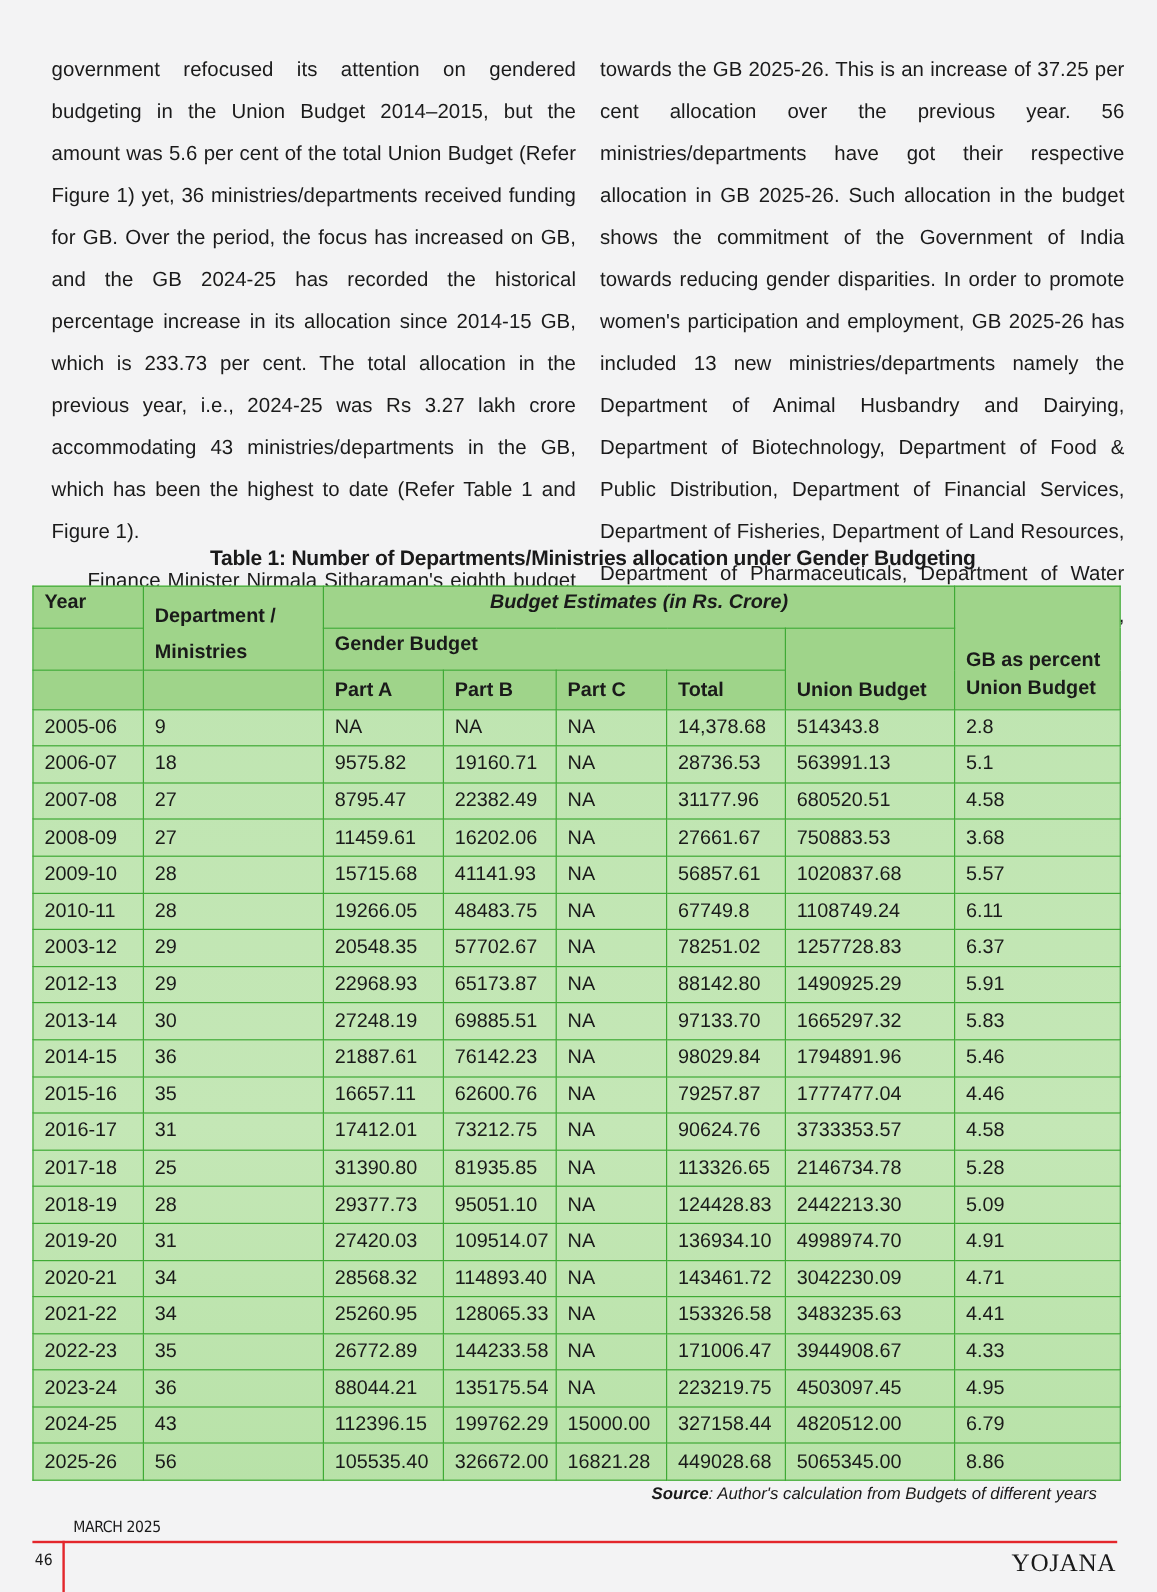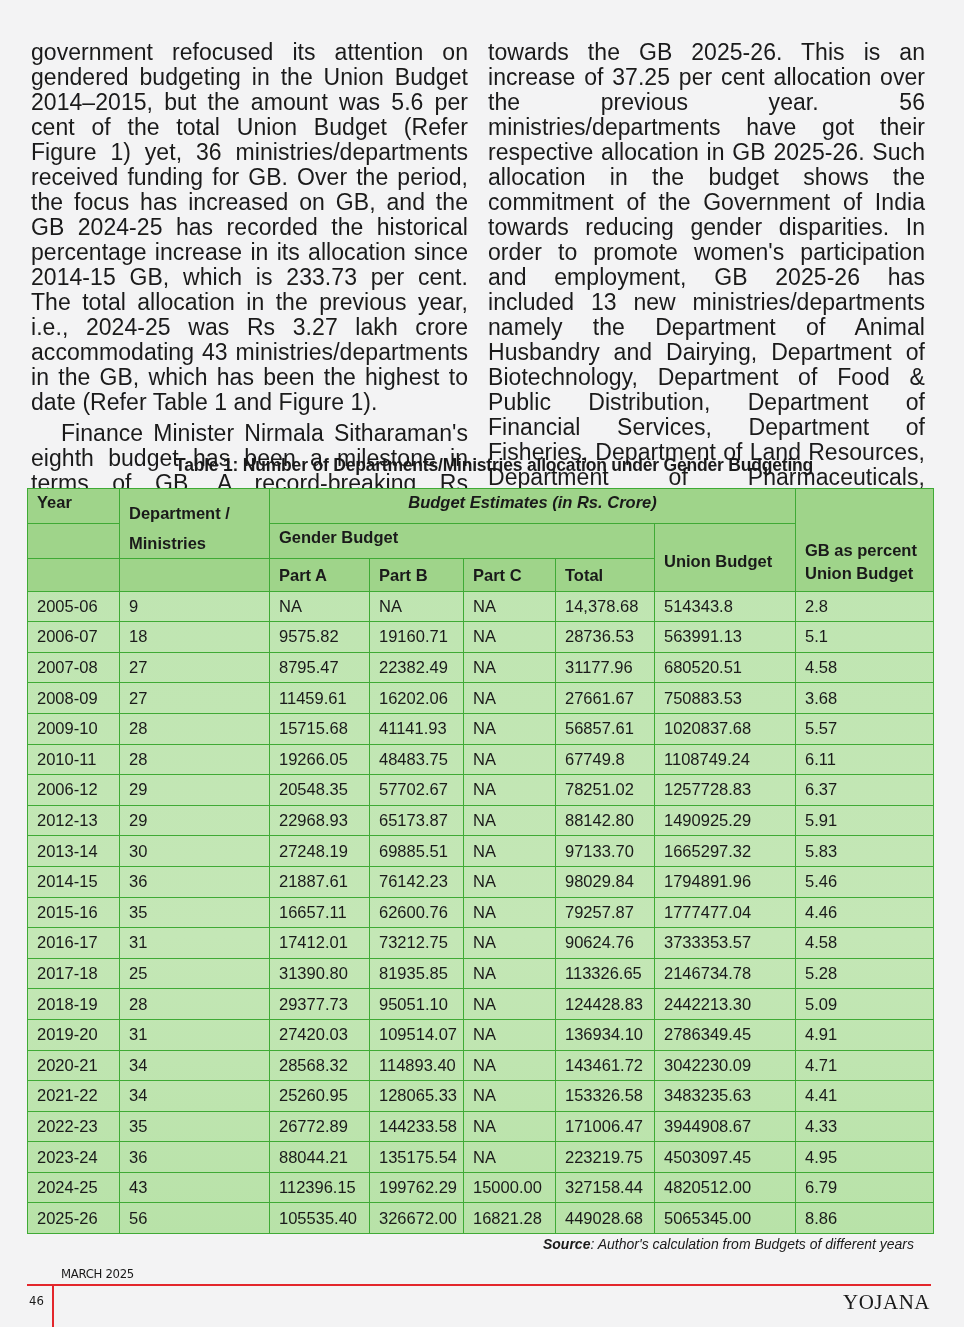--- a/index.html
+++ b/index.html
@@ -4,22 +4,23 @@
 <style>
   html, body { margin:0; padding:0; }
   body {
     width:964px; height:1327px; position:relative; overflow:hidden;
     background:#f3f3f4;
     font-family:"Liberation Sans", "DejaVu Sans", sans-serif;
     color:#1a1a1a;
   }
   .col {
     position:absolute; top:40px; width:437px;
-    font-size:23px; line-height:25px; text-align:justify;
+    font-size:17px; line-height:35px; text-align:justify;
     letter-spacing:0.05px;
+    margin-left:12px;
   }
   .col.left { left:31px; }
   .col.right { left:488px; width:437px; }
   .col p { margin:0; }
   .col p.indent { text-indent:30px; margin-top:6px; }
   .table-title {
     position:absolute; top:455px; left:0; width:964px; text-align:center;
     font-weight:bold; font-size:17.5px; letter-spacing:-0.2px;padding-left:12px;
   }
   .table-wrap {
@@ -33,21 +34,21 @@
   }
   td, th {
     border:1.5px solid #3faa35; padding:0 0 0 9px; height:29.6px;
     text-align:left; vertical-align:middle; white-space:nowrap; overflow:hidden;
   }
   th { font-weight:bold; font-size:16.5px; vertical-align:top; padding-top:4px; }
   thead tr { background:#9fd48a; }
   thead tr.h3 th { vertical-align:middle; padding-top:2px; }
   th.center { text-align:center; padding-left:0;font-style:italic; }
   th.gbpct { vertical-align:bottom; padding-bottom:6px; line-height:23px; white-space:normal; }
-  th.ub { vertical-align:bottom; padding-bottom:20px; }
+  th.ub { vertical-align:bottom; padding-bottom:6px; }
   th.dept { line-height:30px; padding-top:9px; }
   .source {
     position:absolute; top:1236px; right:50px; font-style:italic; font-size:14px;
   }
   .source b { font-style:italic; }
   .footer-line {
     position:absolute; top:1284px; left:27px; width:904px; height:2px; background:#e3262b;
   }
   .footer-vline {
     position:absolute; top:1284px; left:52px; width:2px; height:43px; background:#e3262b;
@@ -164,21 +165,21 @@
           <td>2010-11</td>
           <td>28</td>
           <td>19266.05</td>
           <td>48483.75</td>
           <td>NA</td>
           <td>67749.8</td>
           <td>1108749.24</td>
           <td>6.11</td>
         </tr>
         <tr>
-          <td>2006-12</td>
+          <td>2003-12</td>
           <td>29</td>
           <td>20548.35</td>
           <td>57702.67</td>
           <td>NA</td>
           <td>78251.02</td>
           <td>1257728.83</td>
           <td>6.37</td>
         </tr>
         <tr>
           <td>2012-13</td>
@@ -250,21 +251,21 @@
           <td>2442213.30</td>
           <td>5.09</td>
         </tr>
         <tr>
           <td>2019-20</td>
           <td>31</td>
           <td>27420.03</td>
           <td>109514.07</td>
           <td>NA</td>
           <td>136934.10</td>
-          <td>2786349.45</td>
+          <td>4998974.70</td>
           <td>4.91</td>
         </tr>
         <tr>
           <td>2020-21</td>
           <td>34</td>
           <td>28568.32</td>
           <td>114893.40</td>
           <td>NA</td>
           <td>143461.72</td>
           <td>3042230.09</td>

